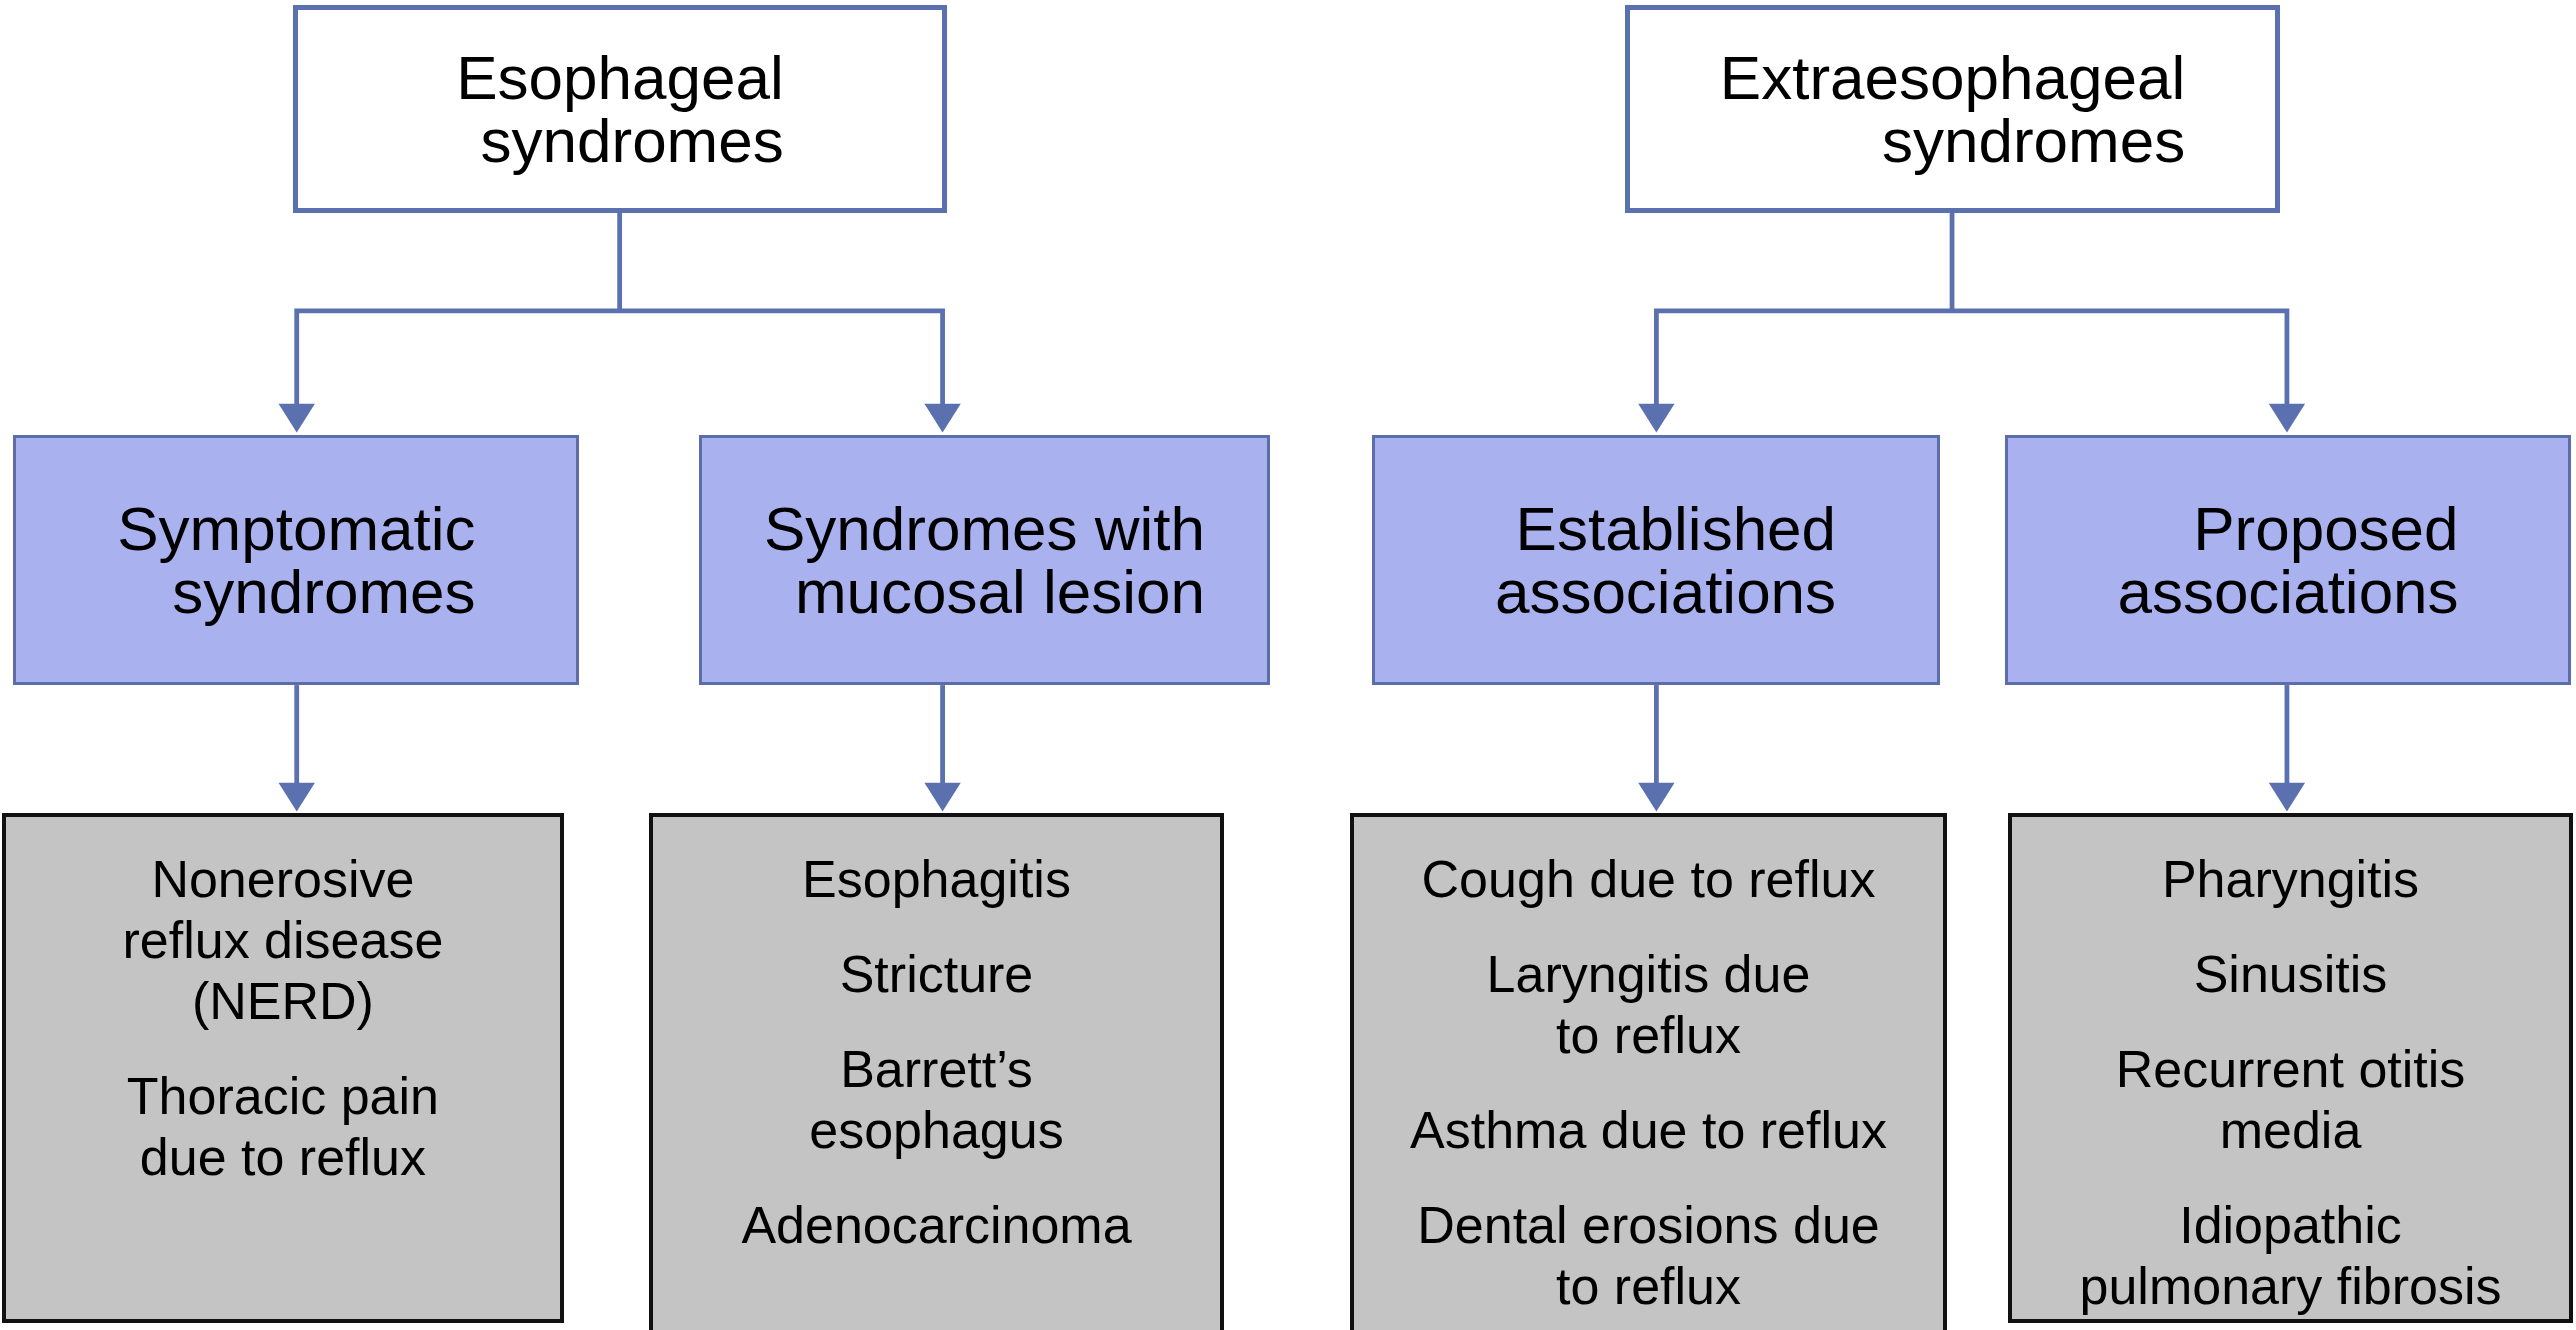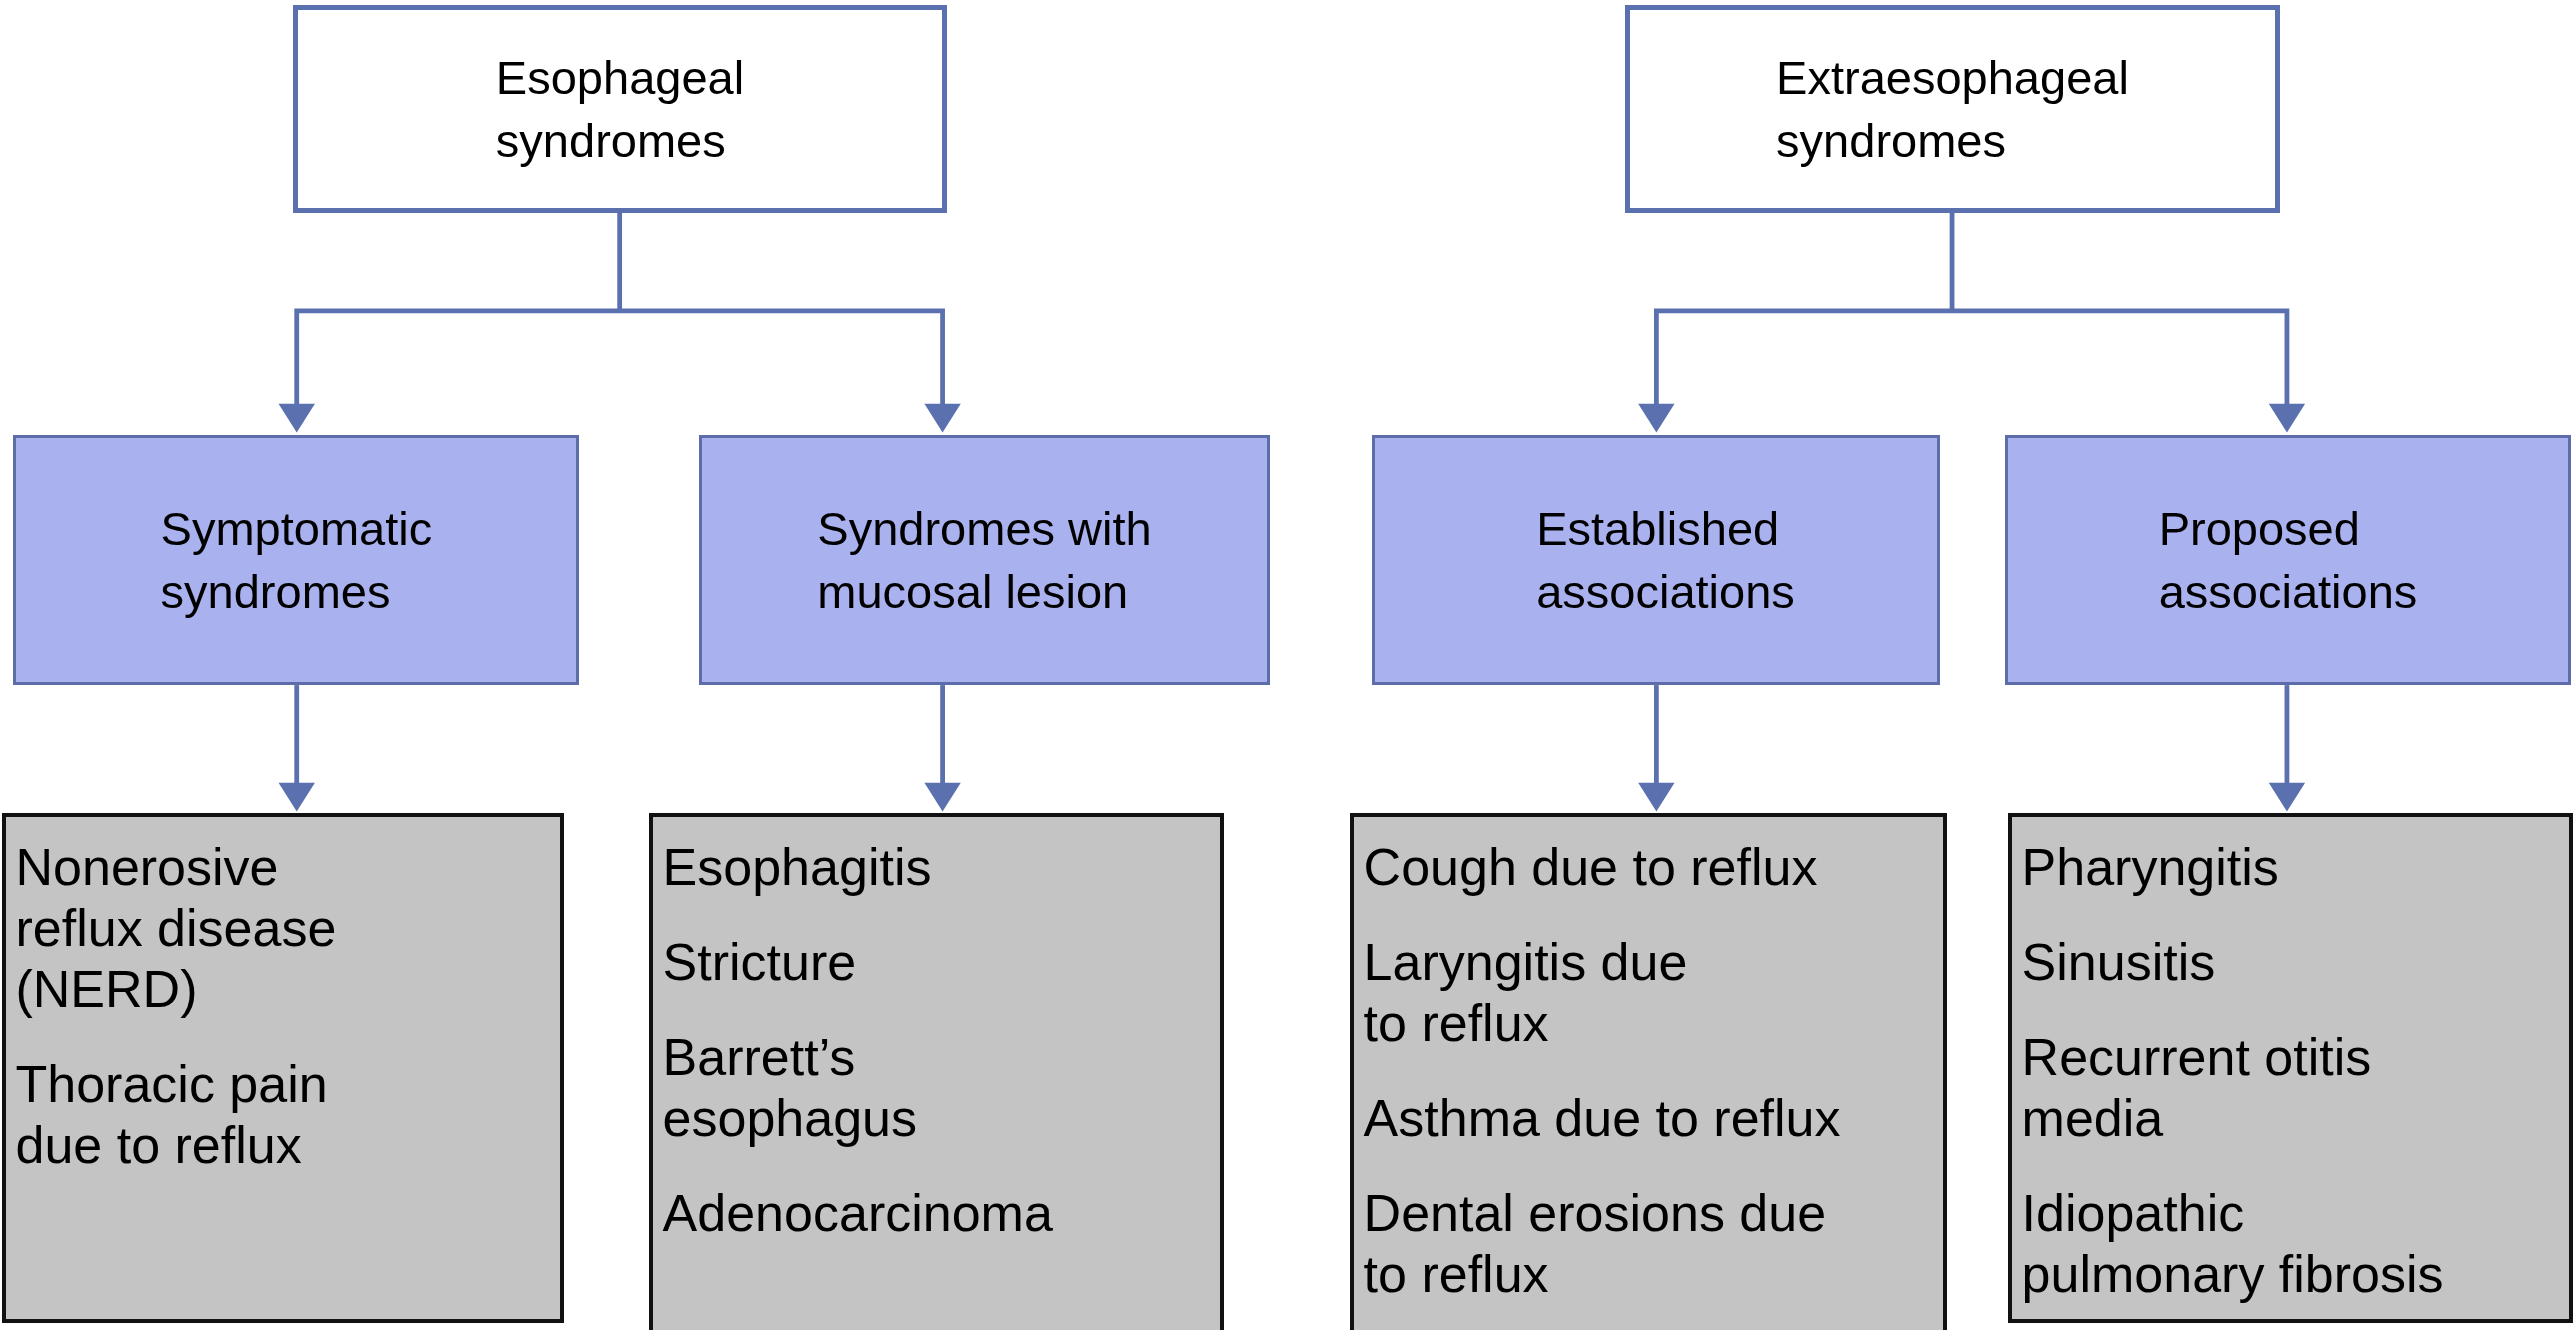--- a/index.html
+++ b/index.html
@@ -25,40 +25,40 @@
     position: absolute;
     left: 0; top: 0;
     width: 2576px; height: 1330px;
   }
   .node {
     position: absolute;
     box-sizing: border-box;
     display: flex;
     align-items: center;
     justify-content: center;
-    text-align: left;
+    text-align: right;
     white-space: pre-line;
-    font-size: 47px;
+    font-size: 62px;
     line-height: 63px;
   }
   .node.root {
     background: var(--background);
     border: 5.7px solid var(--connector);
   }
   .node.branch {
     background: var(--purple-fill);
     border: 3.8px solid var(--purple-border);
   }
   .leaf {
     position: absolute;
     box-sizing: border-box;
     background: var(--gray-fill);
     border: 4.8px solid var(--gray-border);
-    text-align: left;
-    padding-top: 20px;
+    text-align: center;
+    padding-top: 32px;
     font-size: 52px;
     line-height: 61px;
   }
   .leaf .item {
     white-space: pre-line;
     margin: 0 9.6px 34px 9.6px;
   }
   svg path.branch-line { fill: none; stroke: var(--connector); stroke-width: 5; }
   svg polygon.arrowhead { fill: var(--connector); stroke: none; }
 </style>

